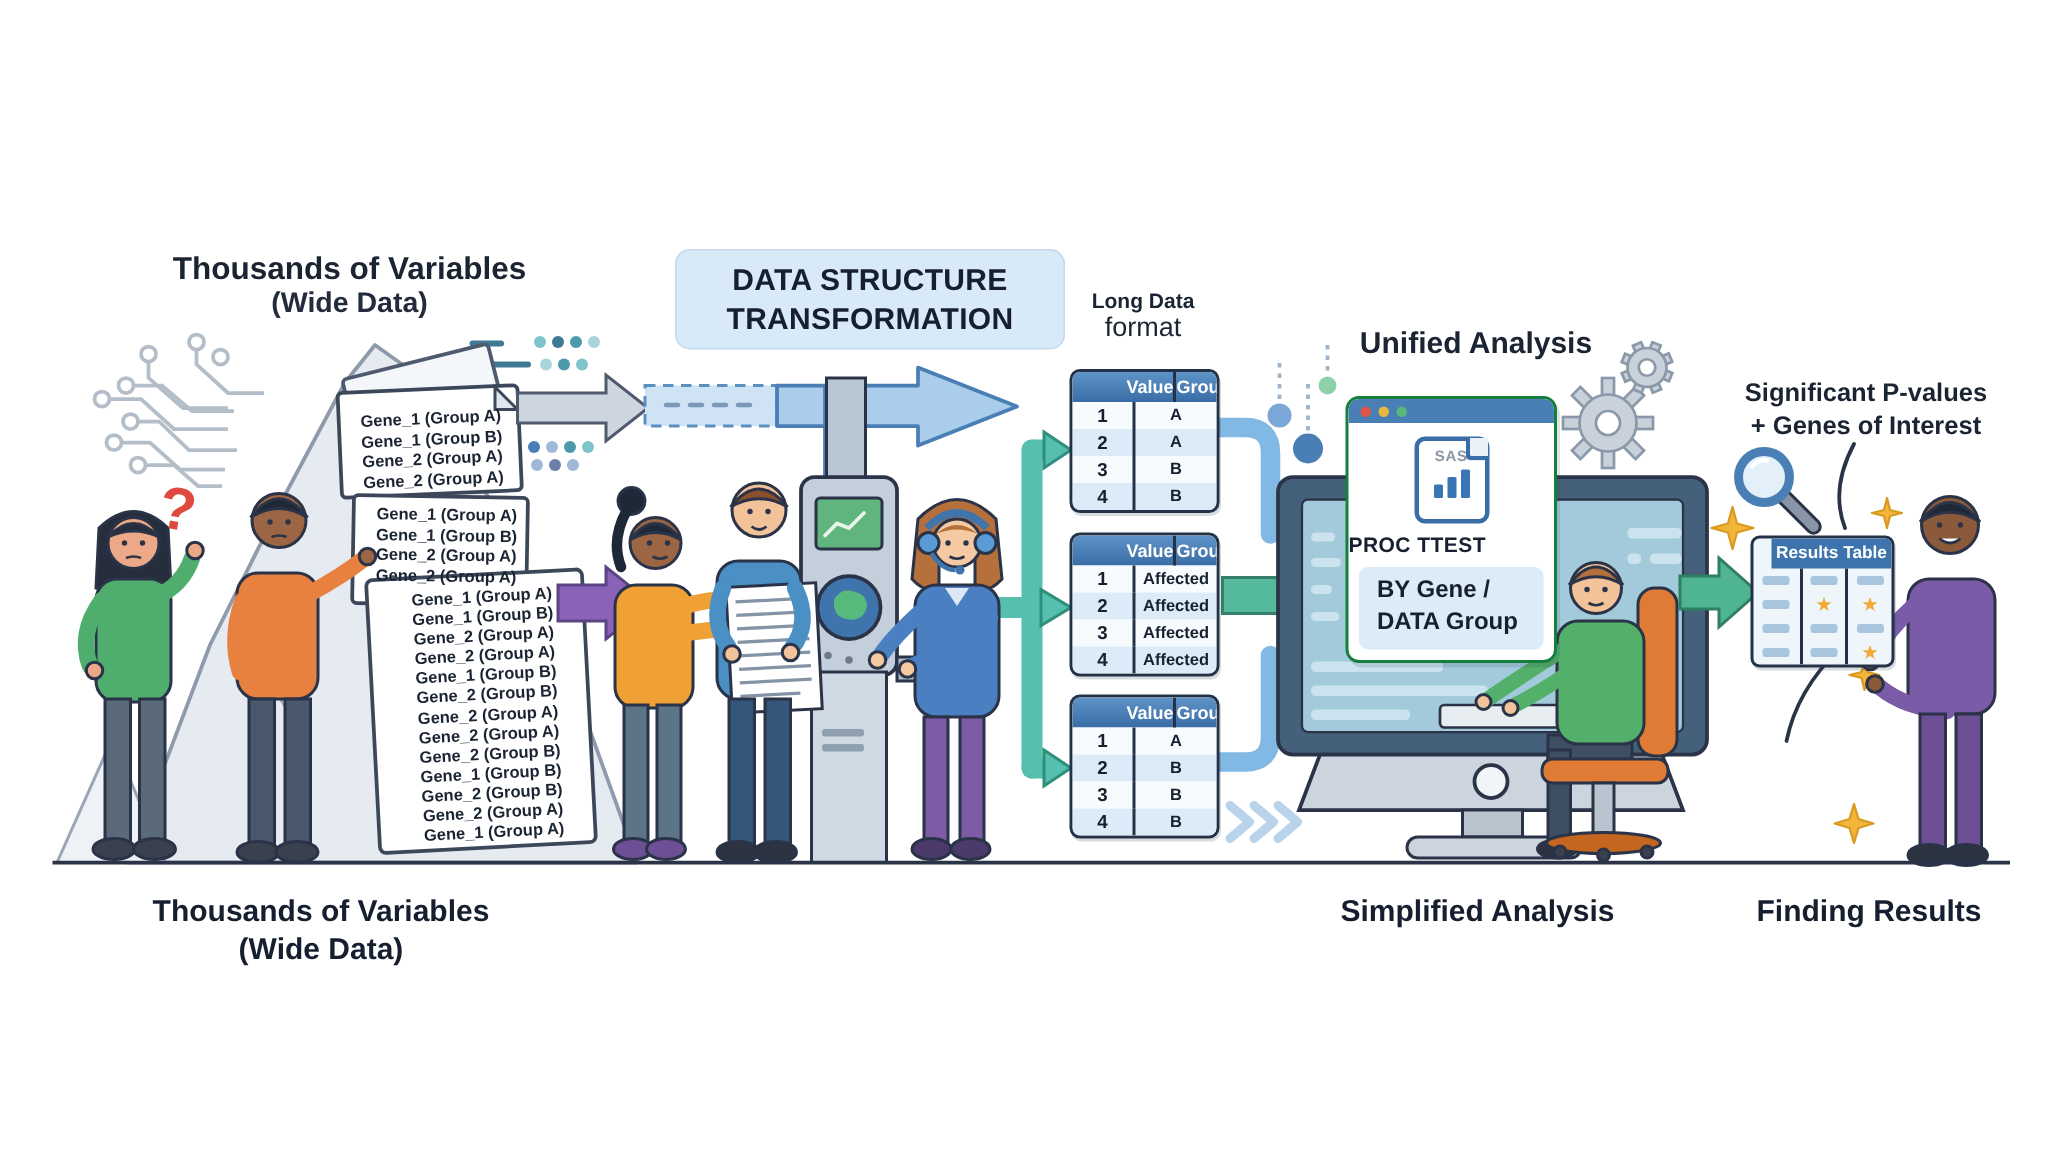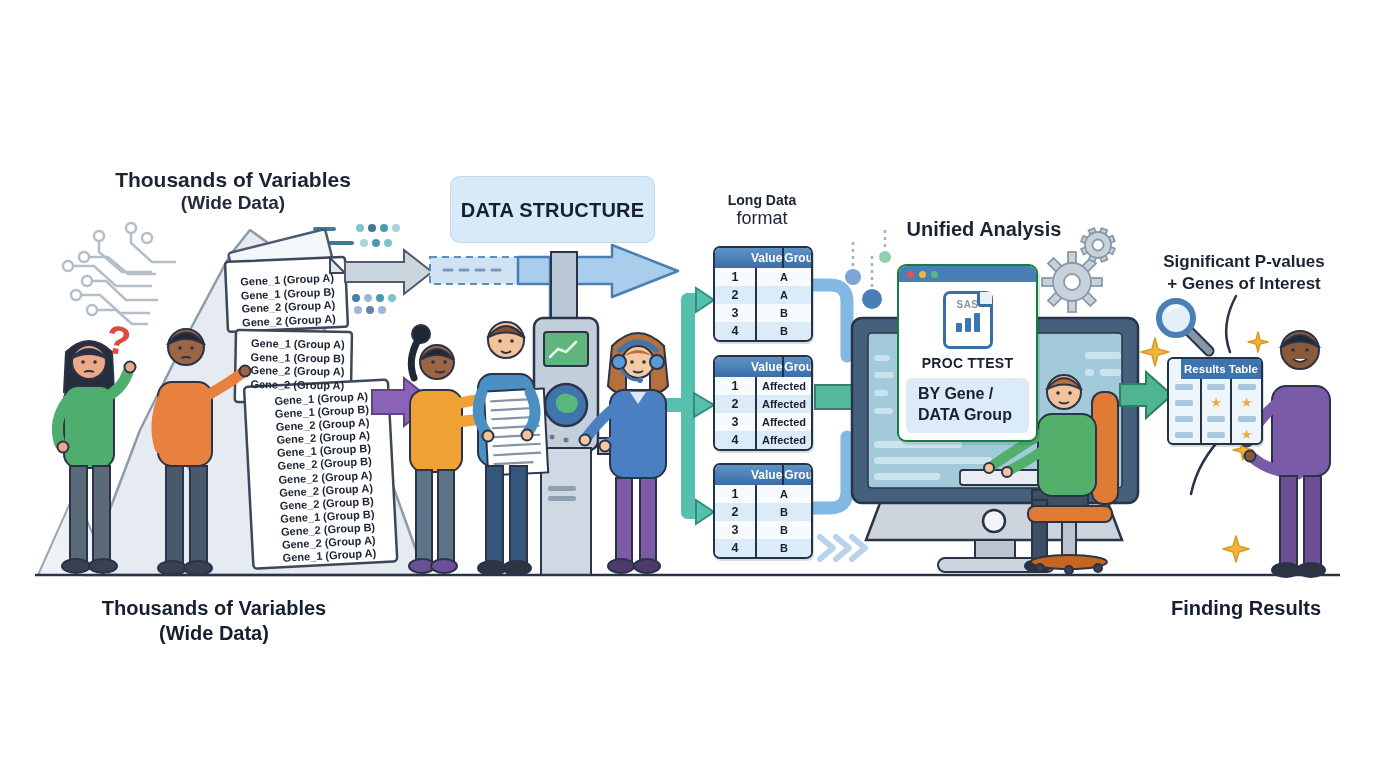--- a/index.html
+++ b/index.html
@@ -36,21 +36,21 @@
   .popup{position:absolute;left:897px;top:264px;width:137px;height:174px;background:#ffffff;
          border:2px solid #15803d;border-radius:9px;overflow:hidden;box-shadow:2px 3px 0 rgba(40,60,90,.15);}
   .popup .bar{height:16px;background:#4a7fb5;display:flex;align-items:center;gap:5px;padding-left:8px;}
   .popup .dot{width:7px;height:7px;border-radius:50%;}
   .sasfile{position:relative;width:44px;height:52px;margin:9px auto 0;border:3px solid #3a6da6;border-radius:7px;background:#fff;}
   .sasfile .fold{position:absolute;top:-2px;right:-2px;width:12px;height:12px;background:#e9f1f9;
                  border-left:3px solid #3a6da6;border-bottom:3px solid #3a6da6;border-bottom-left-radius:4px;}
   .sasfile .lbl{font-size:10px;font-weight:bold;color:#8a95a3;text-align:center;margin-top:5px;letter-spacing:.5px;}
   .sasfile .bars{display:flex;align-items:flex-end;justify-content:center;gap:3px;margin-top:3px;}
   .sasfile .bars div{width:6px;background:#3a76b5;border-radius:1px;}
-  .proc{font-size:14px;font-weight:bold;color:#16202e;text-align:center;margin-top:6px;letter-spacing:.3px;}
+  .proc{font-size:14px;font-weight:bold;color:#16202e;text-align:left;margin-top:6px;letter-spacing:.3px;}
   .bybox{margin:7px 7px 0;background:#dcebf8;border-radius:6px;padding:6px 0 7px 12px;
          font-size:16px;font-weight:bold;color:#16202e;line-height:1.3;}
 
   
   .rtable{position:absolute;left:1167px;top:357px;width:92px;border:2px solid #243248;border-radius:6px;
           overflow:hidden;background:#eef5fb;box-shadow:1px 2px 0 rgba(40,60,90,.18);}
   .rtable .hd{background:#3d74ad;color:#fff;font-size:11.5px;font-weight:bold;text-align:center;height:20px;line-height:20px;margin-left:12px;}
   .rtable .grid{display:grid;grid-template-columns:1fr 1fr 1fr;}
   .rtable .col{border-left:2px solid #243248;}
   .rtable .col:first-child{border-left:none;}
@@ -426,23 +426,24 @@
   <line x1="35" y1="575" x2="1340" y2="575" stroke="#2a3347" stroke-width="2.5"></line>
 </svg>
 
 <div class="abs ctr" style="left:103px;top:168px;width:260px;">
   <div class="big-title">Thousands of Variables</div>
   <div class="big-sub">(Wide Data)</div>
 </div>
 
 <div class="abs qmark" style="left:106px;top:318px;">?</div>
 
-<div class="abs tbox" style="left:450px;top:176px;width:205px;height:67px;">
+<div class="abs tbox" style="left:450px;top:166px;width:260px;height:67px;">
   <div class="inner">
     <div>DATA STRUCTURE</div>
+    <div>TRANSFORMATION</div>
   </div>
 </div>
 
 <div class="abs genelist gl1">
   <div>Gene_1 (Group A)</div>
   <div>Gene_1 (Group B)</div>
   <div>Gene_2 (Group A)</div>
   <div>Gene_2 (Group A)</div>
 </div>
 <div class="abs genelist gl2">
@@ -614,15 +615,16 @@
           </div>
     </div>
   </div>
 </div>
 
 
 <div class="abs ctr stage-label" style="left:64px;top:596px;width:300px;">
   <div>Thousands of Variables</div>
   <div>(Wide Data)</div>
 </div>
+<div class="abs ctr stage-label" style="left:860px;top:596px;width:250px;">Simplified Analysis</div>
 <div class="abs ctr stage-label" style="left:1146px;top:596px;width:200px;">Finding Results</div>
 
 </div>
 
 </body></html>

